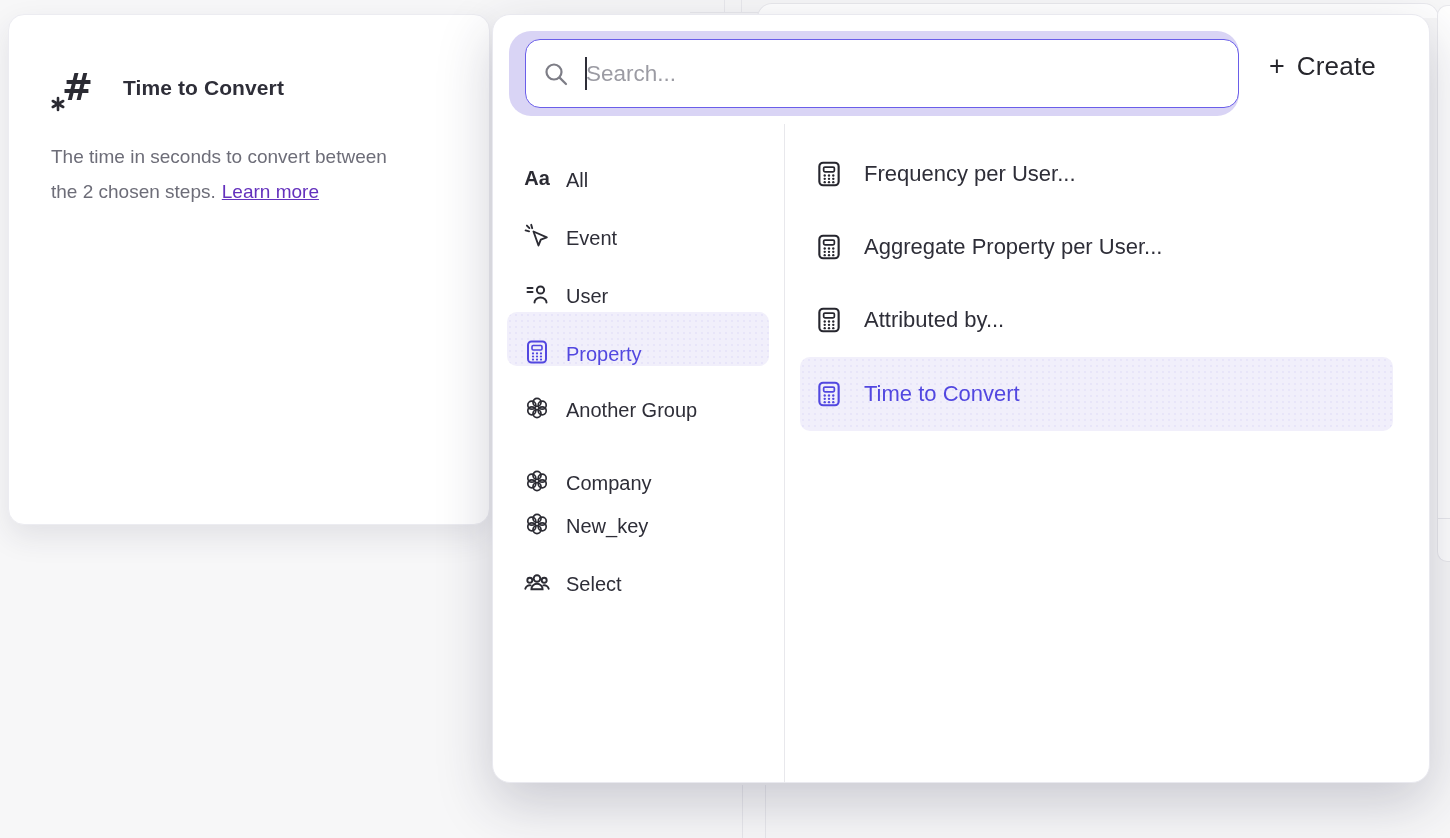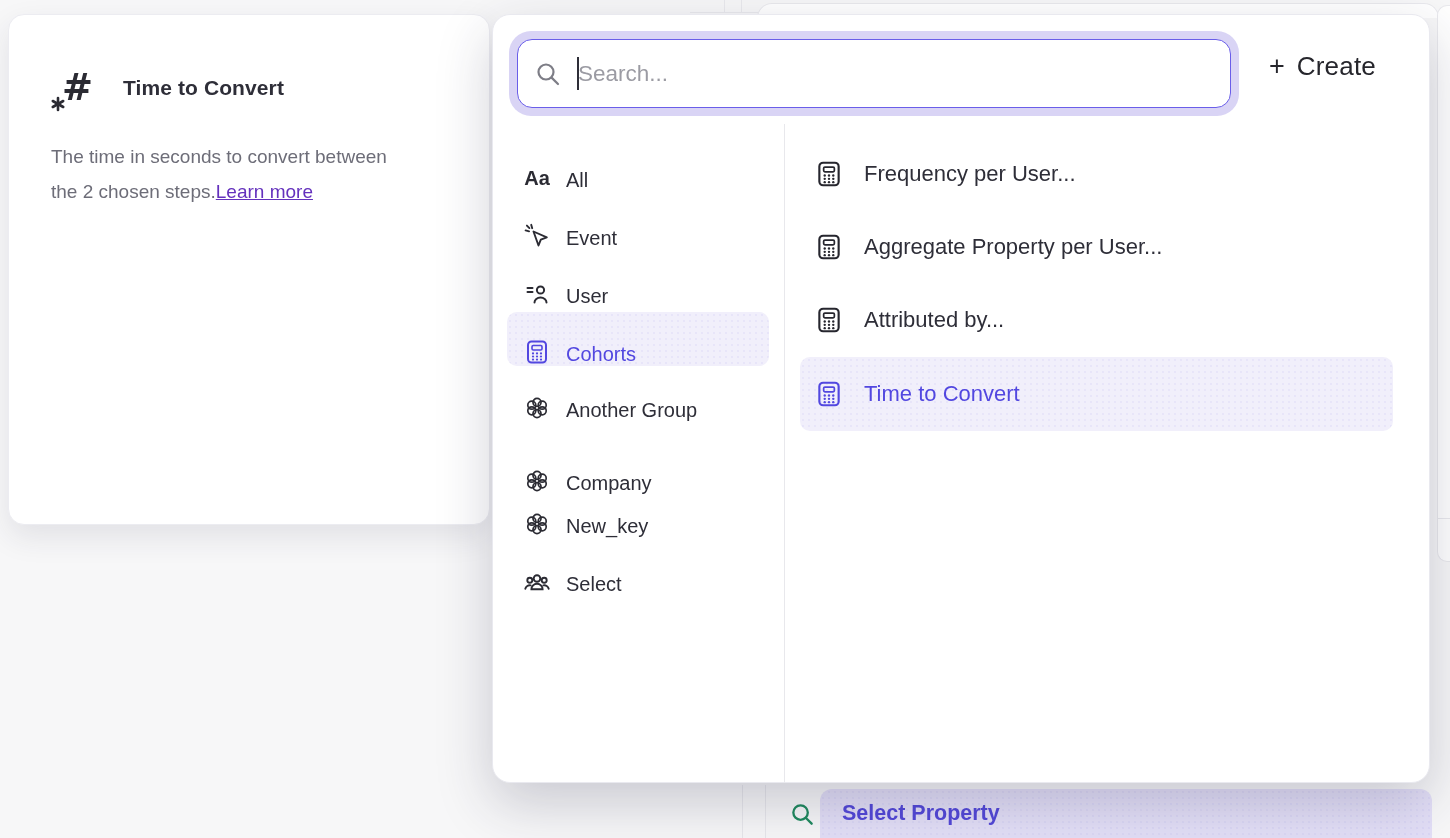--- a/index.html
+++ b/index.html
@@ -36,31 +36,31 @@
   .tooltip-card{
     position:absolute;left:8px;top:14px;width:482px;height:511px;background:#fff;
     border:1px solid #ececf1;border-radius:16px;box-shadow:0 12px 30px rgba(40,40,70,.10);
     z-index:5;box-sizing:border-box;
   }
   .card-head{position:absolute;left:40px;top:48px;display:flex;align-items:center;gap:28px;}
   .hash-icon{width:46px;height:50px;display:block;}
   .card-title{margin:0;font-size:21px;font-weight:700;color:var(--text-dark);letter-spacing:.1px;}
   .card-desc{position:absolute;left:42px;top:124px;width:400px;margin:0;
     font-size:19px;line-height:35px;color:var(--text-gray);}
-  .learn-more{color:var(--link-purple);text-decoration:underline;cursor:pointer;}
+  .learn-more{color:var(--link-purple);text-decoration:underline;margin-left:6px;cursor:pointer;}
 
   
   .picker{
     position:absolute;left:492px;top:14px;width:938px;height:769px;background:#fff;
     border:1px solid #e9e9ef;border-radius:18px;box-shadow:0 20px 55px rgba(35,35,70,.22);
     z-index:10;box-sizing:border-box;
   }
   .search-halo{position:absolute;left:16px;top:16px;width:730px;height:85px;
     background:var(--search-halo);border-radius:22px;}
-  .search-box{position:absolute;left:8px;top:8px;width:714px;height:69px;background:#fff;
+  .search-box{position:absolute;left:16px;top:8px;width:714px;height:69px;background:#fff;
     border:1.5px solid var(--search-border);border-radius:15px;box-sizing:border-box;
     display:flex;align-items:center;padding-left:16px;}
   .search-box .mag{flex:0 0 28px;width:28px;height:28px;}
   .caret{position:absolute;left:59px;top:17px;width:2px;height:33px;background:#2e2e38;}
   .search-input{flex:1;border:none;outline:none;font-size:22.5px;color:var(--text-dark);
     margin-left:14px;font-family:inherit;background:transparent;height:40px;}
   .search-input::placeholder{color:#9b9ba3;}
   .create-btn{position:absolute;left:766px;top:28px;height:46px;display:flex;align-items:center;gap:12px;
     background:none;border:none;cursor:pointer;font-family:inherit;color:#26262c;padding:0 10px;}
   .create-btn .plus{font-size:27px;font-weight:400;line-height:1;}
@@ -188,21 +188,21 @@
                 <circle cx="18" cy="15.4" r="1.1"></circle>
               <circle cx="10" cy="18.5" r="1.1"></circle>
                 <circle cx="14" cy="18.5" r="1.1"></circle>
                 <circle cx="18" cy="18.5" r="1.1"></circle>
               <circle cx="10" cy="21.6" r="1.1"></circle>
                 <circle cx="14" cy="21.6" r="1.1"></circle>
                 <circle cx="18" cy="21.6" r="1.1"></circle>
             </g>
           </svg>
         </span>
-        <span>Cohorts</span>
+        <span>Property</span>
       </div>
       <div class="cat" style="top:357px">
         <span class="cicon">
           <svg viewBox="0 0 28 28" width="28" height="28" fill="none" stroke="currentColor" stroke-width="1.7">
             <circle cx="14" cy="8.4" r="4"></circle>
               <circle cx="19.2" cy="11.2" r="4"></circle>
               <circle cx="19.2" cy="16.8" r="4"></circle>
             <circle cx="14" cy="19.6" r="4"></circle>
               <circle cx="8.8" cy="16.8" r="4"></circle>
               <circle cx="8.8" cy="11.2" r="4"></circle>
@@ -320,23 +320,14 @@
             <circle cx="10" cy="21.6" r="1.1"></circle>
               <circle cx="14" cy="21.6" r="1.1"></circle>
               <circle cx="18" cy="21.6" r="1.1"></circle>
           </g>
         </svg>
         <span>Time to Convert</span>
       </div>
     </div>
   </section>
 
-  <div class="select-prop">
-    <svg class="gmag" viewBox="0 0 28 28" fill="none" stroke="#1f8a5e" stroke-width="2.4" stroke-linecap="round">
-      <circle cx="12" cy="12" r="7.5"></circle>
-        <line x1="17.6" y1="17.6" x2="23.5" y2="23.5"></line>
-    </svg>
-    <div class="select-pill">
-      <span>Select Property</span>
-    </div>
-  </div>
 
 </div>
 
 </body></html>

